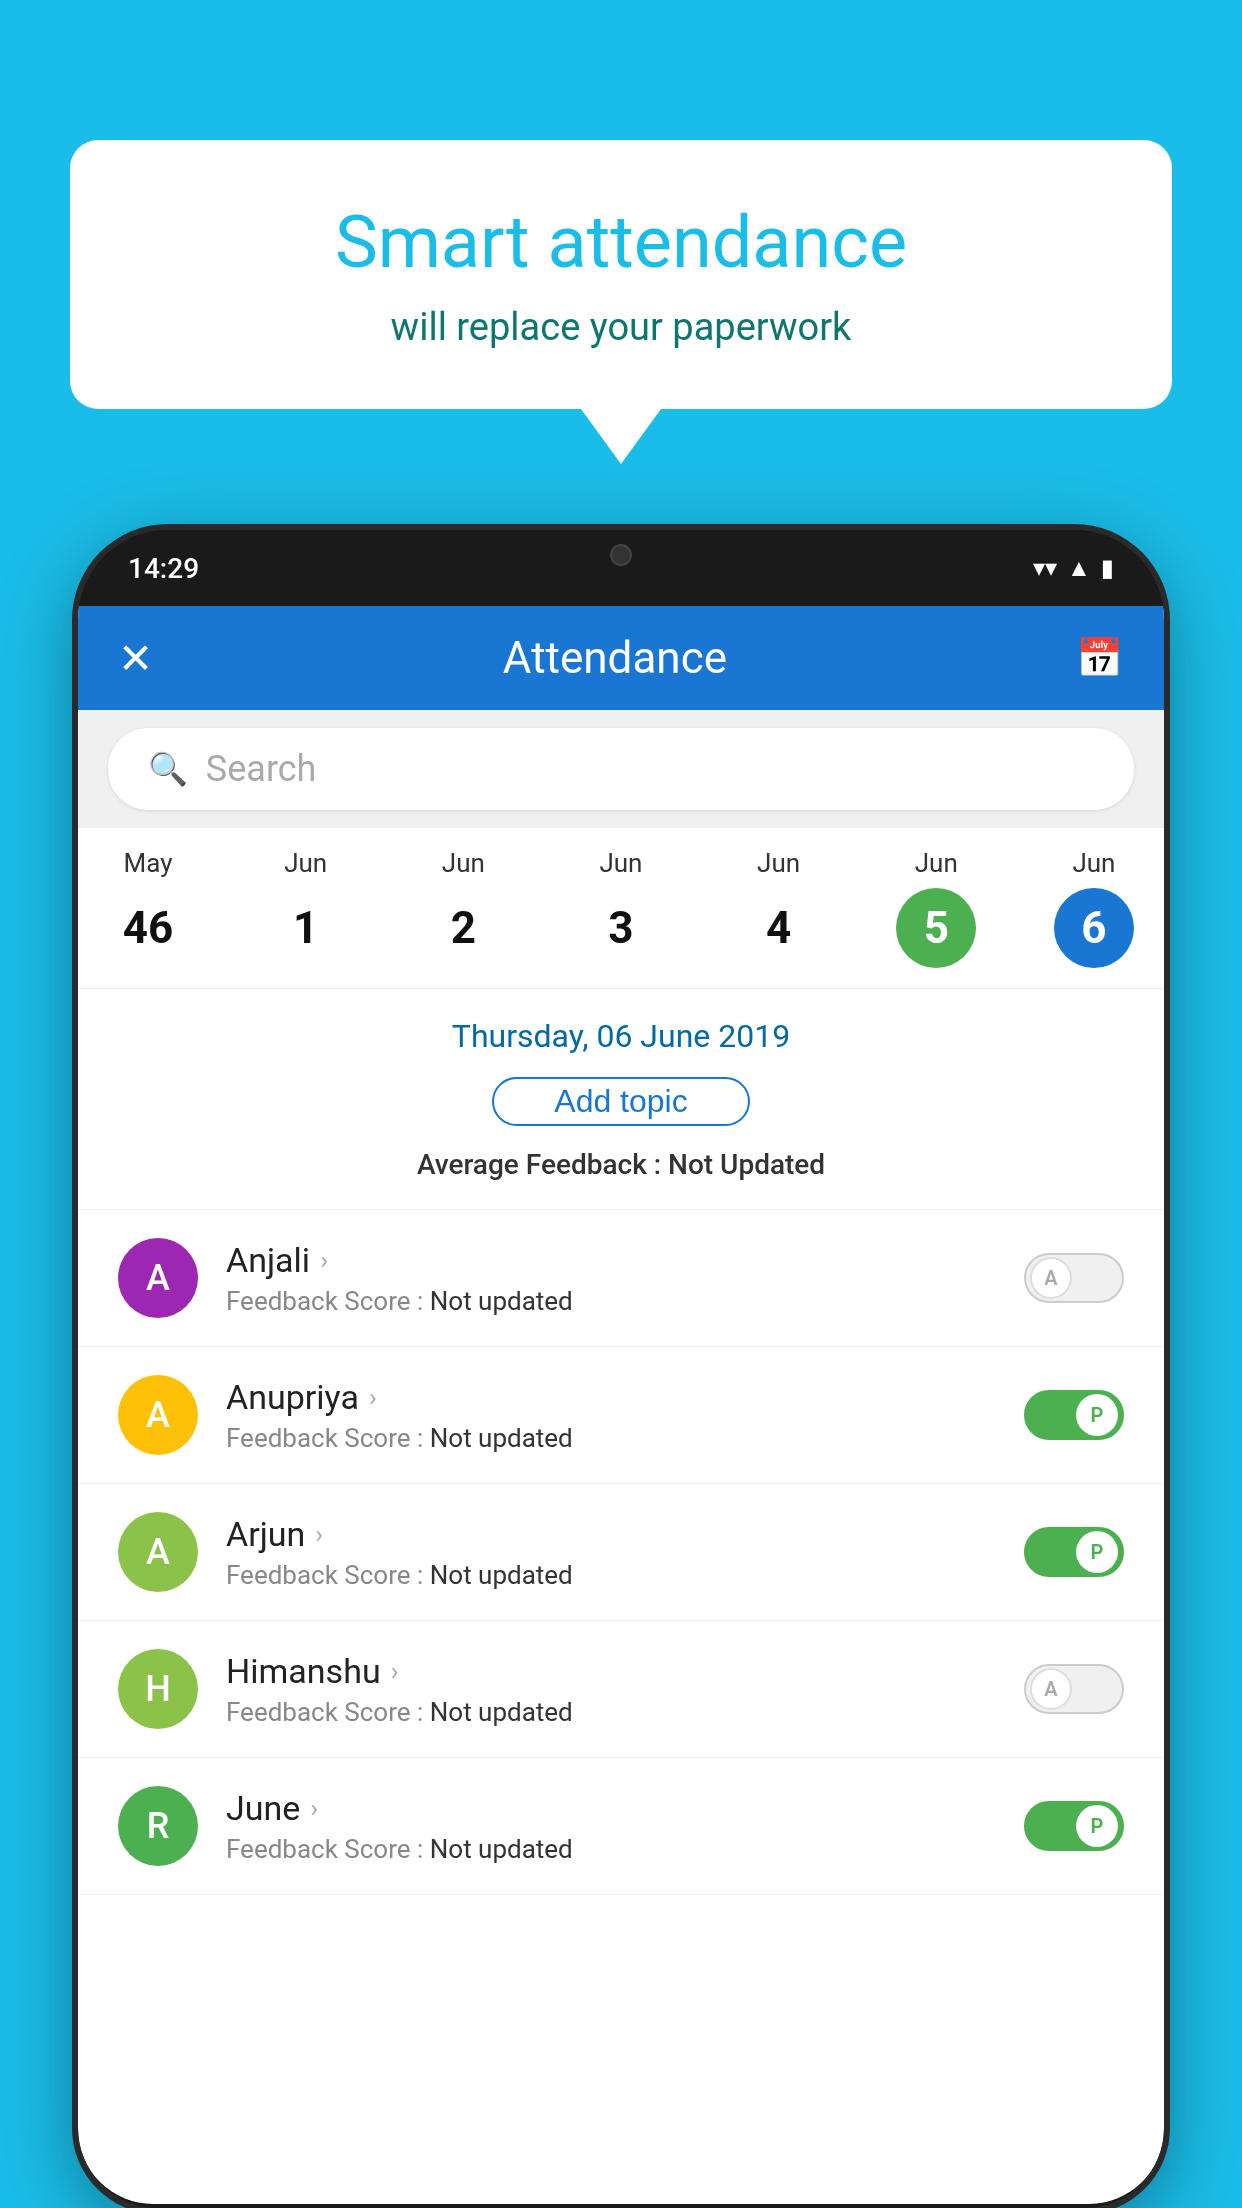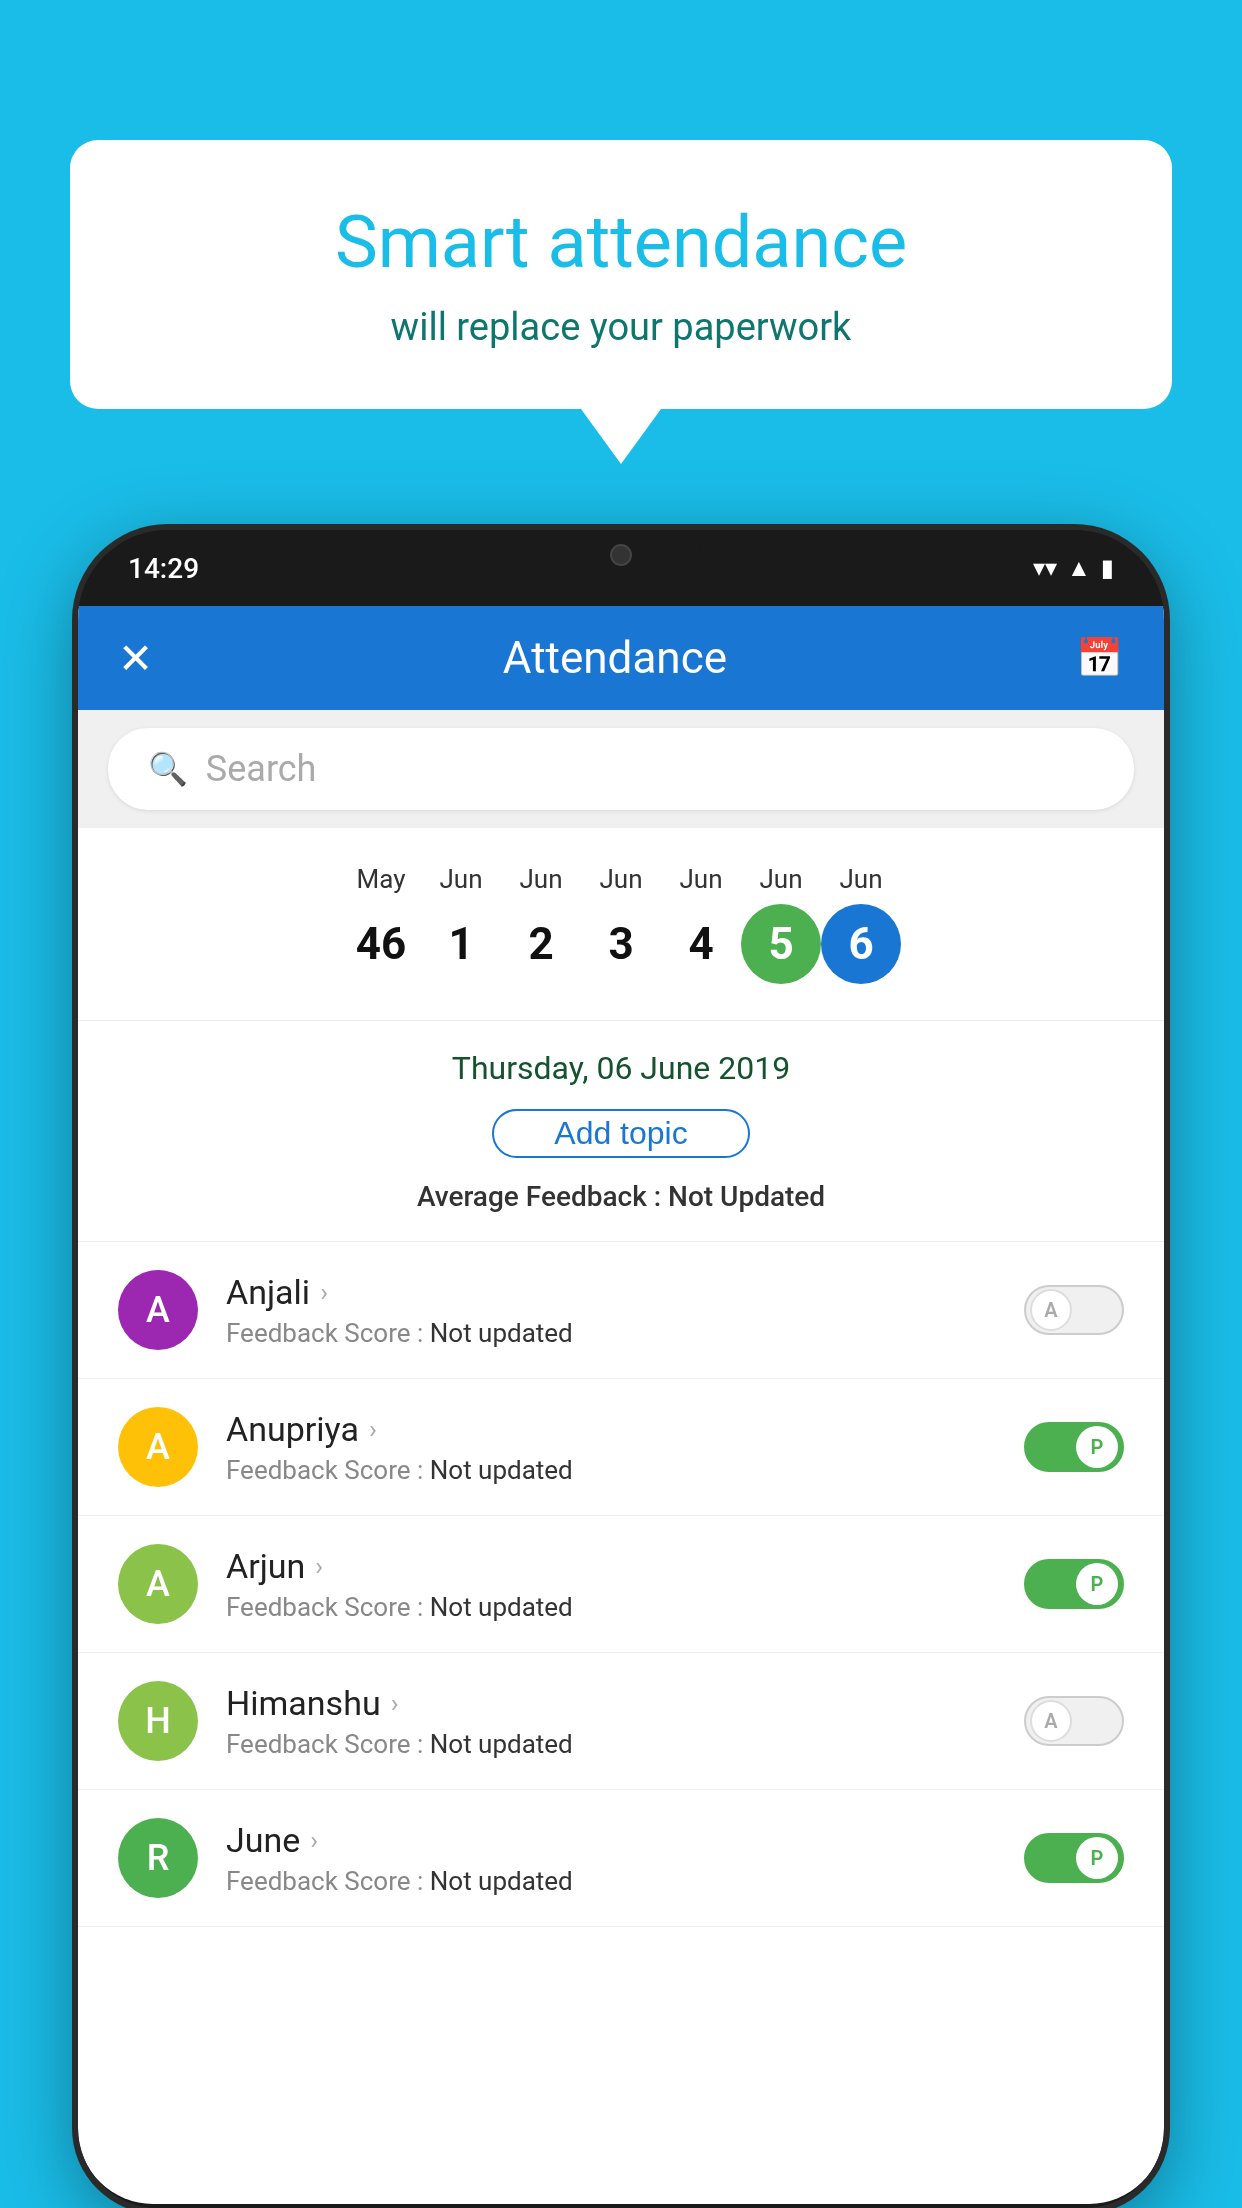--- a/index.html
+++ b/index.html
@@ -156,23 +156,23 @@
       color: #aaa;
       font-size: 32px;
     }
     .search-text {
       color: #aaa;
       font-size: 36px;
     }
 
     
     .calendar-strip {
-      padding: 36px 30px;
-      display: flex;
-      justify-content: center;
+      padding: 20px 30px;
+      display: flex;
+      justify-content: space-between;
       align-items: center;
       background: white;
       border-bottom: 1px solid #eee;
     }
     .cal-day {
       display: flex;
       flex-direction: column;
       align-items: center;
       gap: 10px;
     }
@@ -206,21 +206,21 @@
       background: white;
       padding: 28px 40px;
       display: flex;
       flex-direction: column;
       align-items: center;
       gap: 22px;
       border-bottom: 1px solid #eee;
     }
     .date-label {
       font-size: 32px;
-      color: #14532d;
+      color: #0369a1;
       font-weight: 400;
     }
     .add-topic-btn {
       border: 2px solid #1976D2;
       border-radius: 40px;
       padding: 4px 60px;
       color: #1976D2;
       font-size: 32px;
       background: transparent;
       cursor: pointer;

